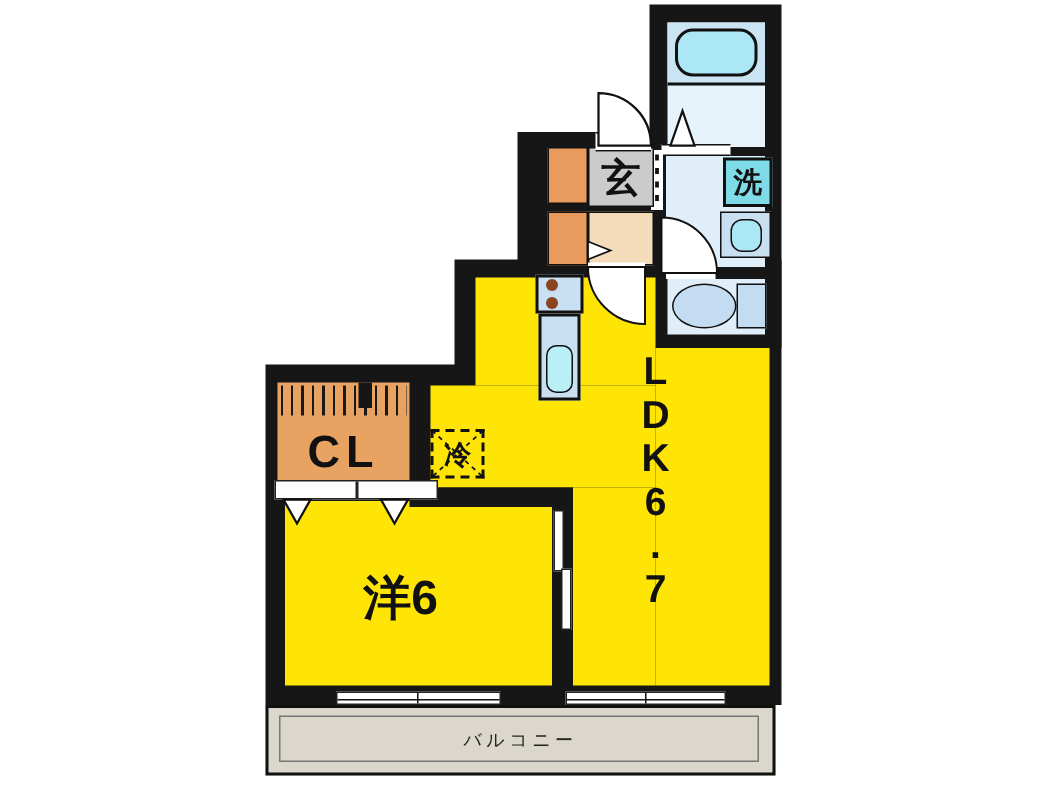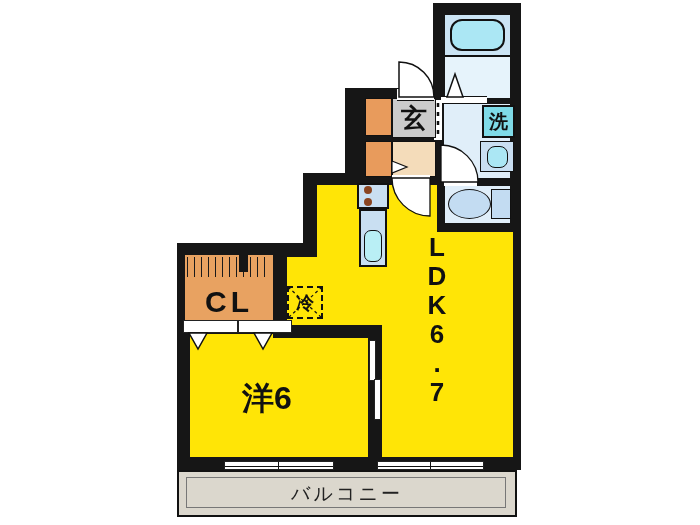--- a/index.html
+++ b/index.html
@@ -96,21 +96,21 @@
   <div class="abs" style="left:0;top:3.5px;width:100%;height:1px;background:#111;"></div>
   <div class="abs" style="left:53px;top:0;width:1px;height:100%;background:#111;"></div>
 </div>
 <div class="abs panel" style="left:377px;top:461px;width:107px;height:9px;z-index:30;">
   <div class="abs" style="left:0;top:3.5px;width:100%;height:1px;background:#111;"></div>
   <div class="abs" style="left:52px;top:0;width:1px;height:100%;background:#111;"></div>
 </div>
 
 <div class="abs" style="left:177px;top:470px;width:340px;height:47px;background:#DBD7CD;border:2px solid #111;">
   <div class="abs" style="left:7px;top:5px;width:320px;height:31px;border:1.5px solid #777;"></div>
-  <div class="abs lbl" style="left:0;top:0;width:100%;height:100%;font-size:19px;letter-spacing:3px;color:#222;">
+  <div class="abs lbl" style="left:0;top:0;width:100%;height:100%;font-size:12px;letter-spacing:3px;color:#222;">
     <span>バルコニー</span>
   </div>
 </div>
 
 <svg class="overlay" width="700" height="525" viewBox="0 0 700 525">
 
   <path d="M 399,97 L 399,62 A 35,35 0 0 1 434,97 Z" fill="#ffffff" stroke="#111" stroke-width="1.5"></path>
 
   <path d="M 430,178 L 392,178 A 38,38 0 0 0 430,216 Z" fill="#ffffff" stroke="#111" stroke-width="1.3"></path>
 

